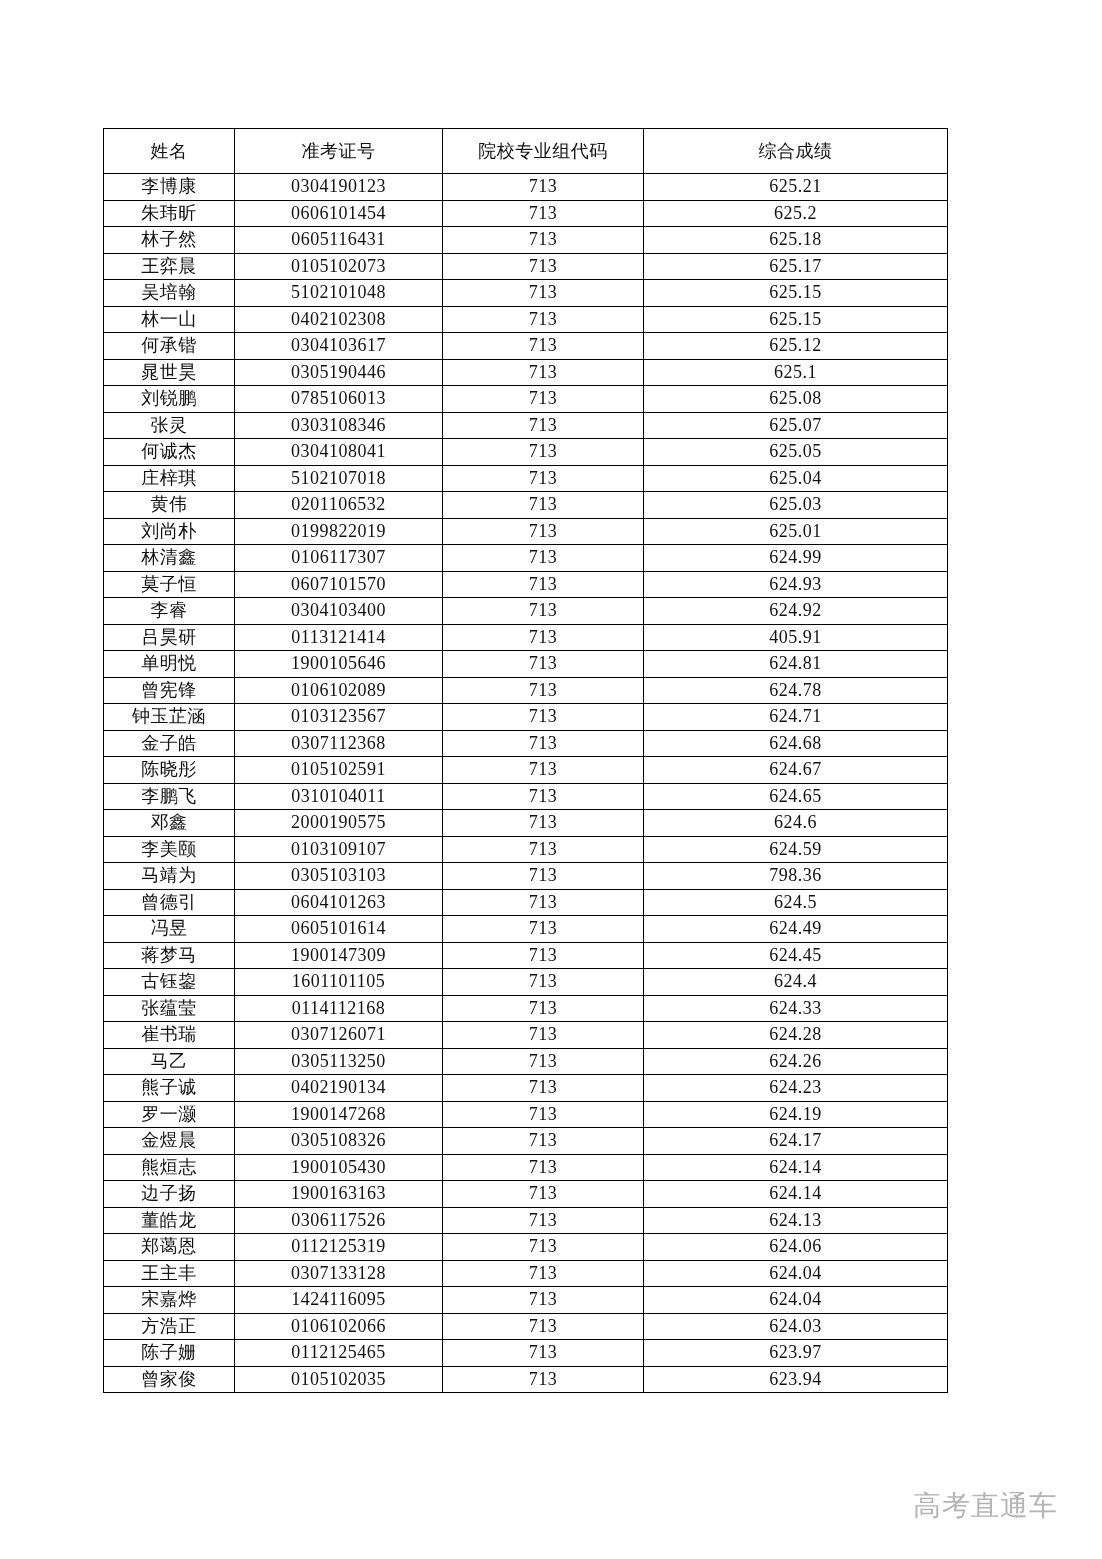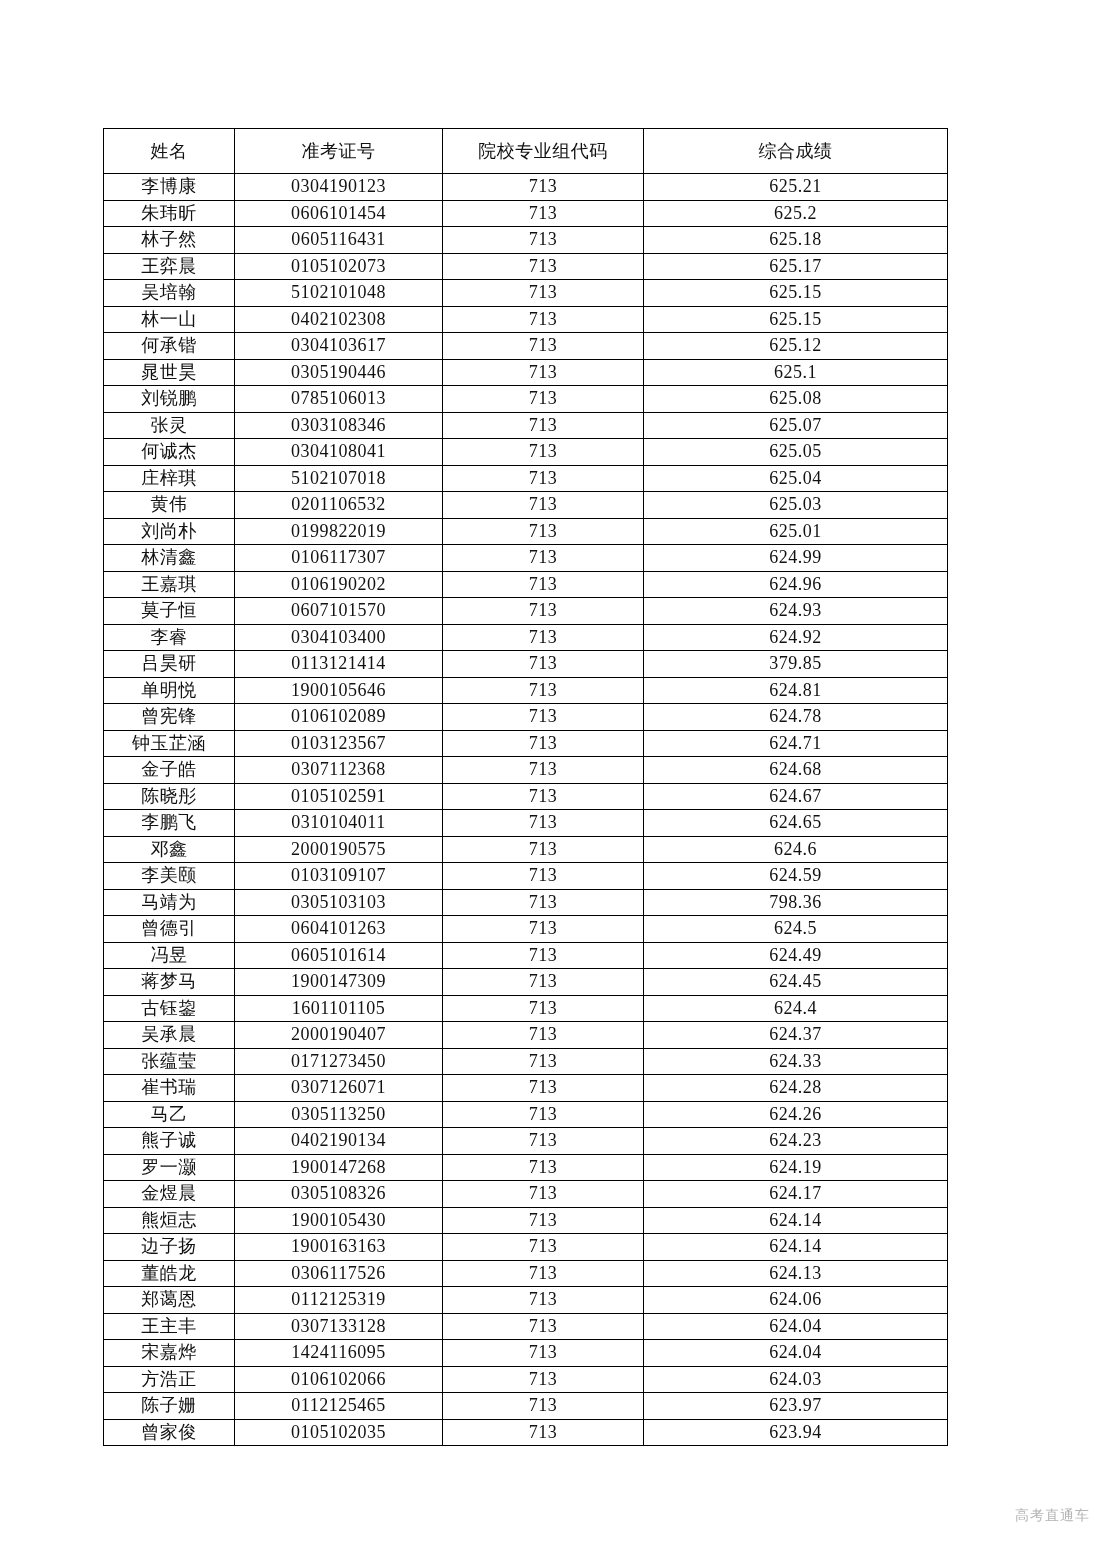--- a/index.html
+++ b/index.html
@@ -60,23 +60,23 @@
     font-family: "Liberation Serif", "DejaVu Serif", serif;
     letter-spacing: 1.2px;
   }
 
   td.col-score {
     letter-spacing: 1.5px;
   }
 
   #watermark {
     position: absolute;
-    right: 12px;
+    right: 44px;
     bottom: 34px;
-    font-size: 14px;
+    font-size: 28px;
     color: #b4b4b4;
     letter-spacing: 1px;
     font-family: "Liberation Sans", "DejaVu Sans", sans-serif;
     white-space: nowrap;
   }
 </style>
 </head>
 <body>
 
 <div id="score-table-wrap">
@@ -174,42 +174,36 @@
           <td class="col-group">713</td>
           <td class="col-score">625.01</td>
         </tr>
         <tr>
           <td class="col-name">林清鑫</td>
           <td class="col-ticket">0106117307</td>
           <td class="col-group">713</td>
           <td class="col-score">624.99</td>
         </tr>
         <tr>
-          <td class="col-name">王嘉琪</td>
-          <td class="col-ticket">0106190202</td>
-          <td class="col-group">713</td>
-          <td class="col-score">624.96</td>
-        </tr>
-        <tr>
           <td class="col-name">莫子恒</td>
           <td class="col-ticket">0607101570</td>
           <td class="col-group">713</td>
           <td class="col-score">624.93</td>
         </tr>
         <tr>
           <td class="col-name">李睿</td>
           <td class="col-ticket">0304103400</td>
           <td class="col-group">713</td>
           <td class="col-score">624.92</td>
         </tr>
         <tr>
           <td class="col-name">吕昊研</td>
           <td class="col-ticket">0113121414</td>
           <td class="col-group">713</td>
-          <td class="col-score">379.85</td>
+          <td class="col-score">405.91</td>
         </tr>
         <tr>
           <td class="col-name">单明悦</td>
           <td class="col-ticket">1900105646</td>
           <td class="col-group">713</td>
           <td class="col-score">624.81</td>
         </tr>
         <tr>
           <td class="col-name">曾宪锋</td>
           <td class="col-ticket">0106102089</td>
@@ -276,28 +270,22 @@
           <td class="col-group">713</td>
           <td class="col-score">624.45</td>
         </tr>
         <tr>
           <td class="col-name">古钰鋆</td>
           <td class="col-ticket">1601101105</td>
           <td class="col-group">713</td>
           <td class="col-score">624.4</td>
         </tr>
         <tr>
-          <td class="col-name">吴承晨</td>
-          <td class="col-ticket">2000190407</td>
-          <td class="col-group">713</td>
-          <td class="col-score">624.37</td>
-        </tr>
-        <tr>
           <td class="col-name">张蕴莹</td>
-          <td class="col-ticket">0171273450</td>
+          <td class="col-ticket">0114112168</td>
           <td class="col-group">713</td>
           <td class="col-score">624.33</td>
         </tr>
         <tr>
           <td class="col-name">崔书瑞</td>
           <td class="col-ticket">0307126071</td>
           <td class="col-group">713</td>
           <td class="col-score">624.28</td>
         </tr>
         <tr>

